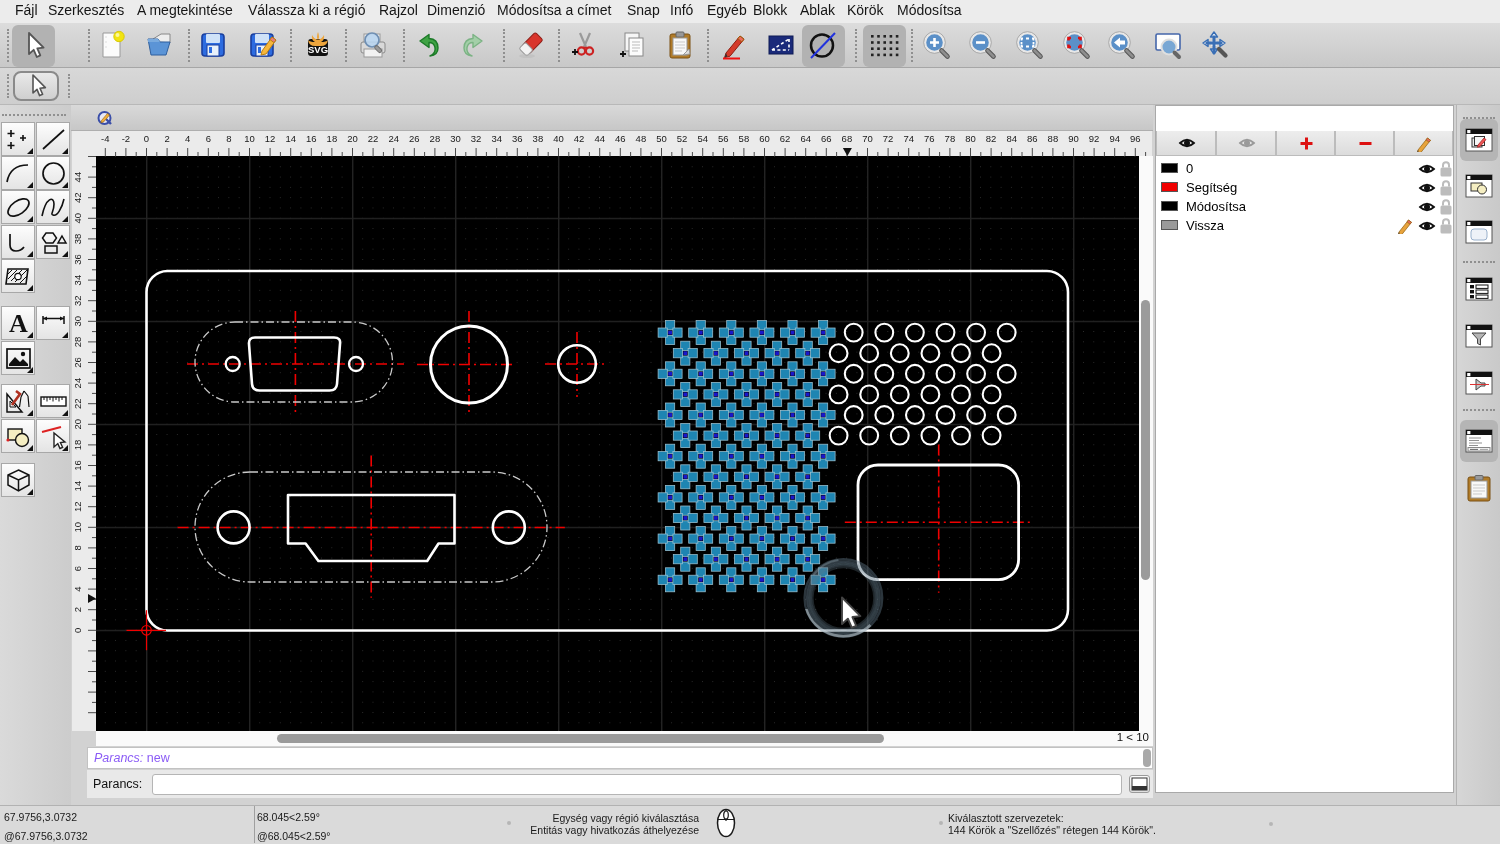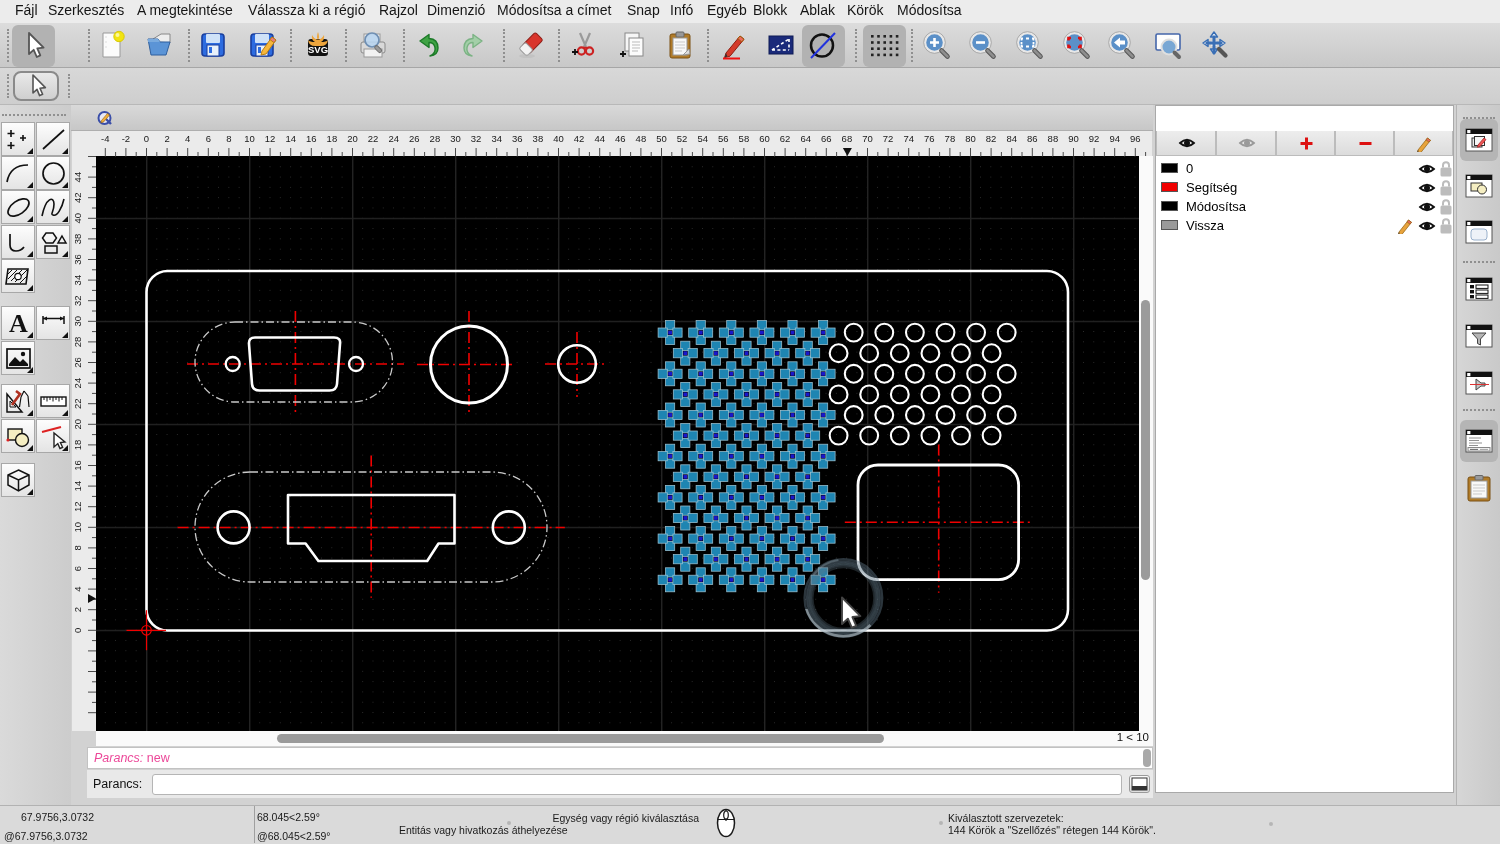--- a/index.html
+++ b/index.html
@@ -26,21 +26,21 @@
     linear-gradient(to right, #1e1e1e 1px, transparent 1px),
     linear-gradient(to bottom, #1e1e1e 1px, transparent 1px),
     radial-gradient(1.1px 1.1px at 0.7px 0.7px, #2d2d2d 55%, transparent 62%);
   background-size: 103px 103px, 103px 103px, 10.3px 10.3px;
   background-position: 50.5px 0px, 0px 62.3px, 8.8px 0px; }
 #vscroll { position:absolute; left:1068px; top:51px; width:14px; height:575px; background:#fafafa; }
 #vscroll .th { position:absolute; left:2px; top:144px; width:9px; height:280px; background:#9b9b9b; border-radius:5px; }
 #hscroll { position:absolute; left:25px; top:626px; width:1000px; height:15px; background:#fafafa; }
 #hscroll .th { position:absolute; left:181px; top:3px; width:607px; height:9px; background:#9b9b9b; border-radius:5px; }
 #pgind { position:absolute; left:1000px; top:626px; width:82px; height:15px; background:#fafafa; font-size:11.5px; color:#111; text-align:right; padding-right:4px; }
-#cmdhist { position:absolute; left:87px; top:747px; width:1066px; height:22px; background:#fff; border:1px solid #c2c2c2; font-size:12.5px; padding:3px 0 0 6px; color:#ec4899; }
+#cmdhist { position:absolute; left:87px; top:747px; width:1066px; height:22px; background:#fff; border:1px solid #c2c2c2; font-size:12.5px; padding:3px 0 0 6px; color:#8b5cf6; }
 #cmdhist .sb { position:absolute; right:1px; top:1px; width:8px; height:18px; background:#a9a9a9; border-radius:4px; }
 #cmdrow { position:absolute; left:87px; top:770px; width:1066px; height:28px; background:#e9e9e9; font-size:12.5px; color:#111; }
 #cmdrow .lbl { position:absolute; left:6px; top:7px; }
 #cmdrow .field { position:absolute; left:65px; top:3.5px; width:970px; height:21px; background:#fff; border:1px solid #b5b5b5; border-radius:3px; }
 #cmdrow .btn { position:absolute; left:1042px; top:5px; width:21px; height:18px; background:linear-gradient(#fcfcfc,#dedede); border:1px solid #9a9a9a; border-radius:3px; }
 #lpanel { position:absolute; left:1155px; top:105px; width:299px; height:688px; background:#fff; border:1px solid #a9a9a9; }
 #lptitle { position:absolute; left:0; top:0; width:297px; height:25px; background:linear-gradient(#dcdcdc,#cbcbcb); border-bottom:1px solid #b0b0b0; }
 #lptitle .t { position:absolute; width:100%; text-align:center; top:6px; font-size:12.5px; color:#222; }
 .lpbtn { position:absolute; top:25px; height:25px; background:linear-gradient(#ededed,#dcdcdc); border:1px solid #bcbcbc; border-top:none; }
 .lrow { position:absolute; left:0; width:297px; height:19px; font-size:13px; color:#000; }
@@ -953,28 +953,28 @@
 <svg class="sico" style="top:369.5px" width="28" height="27" viewBox="0 0 28 27">
       <rect x="3" y="2" width="22" height="24" rx="2" fill="#b07b28" stroke="#7a5114"></rect>
       <rect x="10" y="0.5" width="8" height="4.5" rx="1" fill="#999" stroke="#666"></rect>
       <rect x="6" y="6" width="16" height="17" fill="#f8f8f8" stroke="#999"></rect>
       <path d="M8 10h12 M8 13h12 M8 16h12 M8 19h9" stroke="#c9c9c9"></path>
     </svg>
 <div class="sdots" style="top:156px"></div>
 <div class="sdots" style="top:304px"></div>
 </div>
 <div id="statusbar">
-<div style="position:absolute;left:21px;top:4.5px">67.9756,3.0732</div>
+<div style="position:absolute;left:4px;top:4.5px">67.9756,3.0732</div>
 <div style="position:absolute;left:4px;top:24px">@67.9756,3.0732</div>
 <div class="sep"></div>
 <div style="position:absolute;left:257px;top:4.5px">68.045&lt;2.59°</div>
 <div style="position:absolute;left:257px;top:24px">@68.045&lt;2.59°</div>
 <div class="dot" style="left:507px;top:15px"></div>
 <div style="position:absolute;left:399px;width:300px;top:6px;text-align:right">Egység vagy régió kiválasztása</div>
-<div style="position:absolute;left:399px;width:300px;top:17.5px;text-align:left">Entitás vagy hivatkozás áthelyezése</div>
+<div style="position:absolute;left:399px;width:300px;top:17.5px;text-align:right">Entitás vagy hivatkozás áthelyezése</div>
 <svg style="position:absolute;left:716px;top:2px" width="20" height="30" viewBox="0 0 20 30">
       <ellipse cx="10" cy="15" rx="8.5" ry="13.5" fill="#fff" stroke="#1a1a1a" stroke-width="1.5"></ellipse>
       <path d="M10 1.5 v11.5 M1.5 11.5 h17" stroke="#1a1a1a" stroke-width="1.2" fill="none"></path>
       <ellipse cx="10" cy="7" rx="2.3" ry="4" fill="#fff" stroke="#1a1a1a" stroke-width="1.2"></ellipse>
     </svg>
 <div class="dot" style="left:939px;top:15px"></div>
 <div style="position:absolute;left:948px;top:6px">Kiválasztott szervezetek:</div>
 <div style="position:absolute;left:948px;top:17.5px">144 Körök a "Szellőzés" rétegen 144 Körök".</div>
 <div class="dot" style="left:1269px;top:16px"></div>
 </div>

